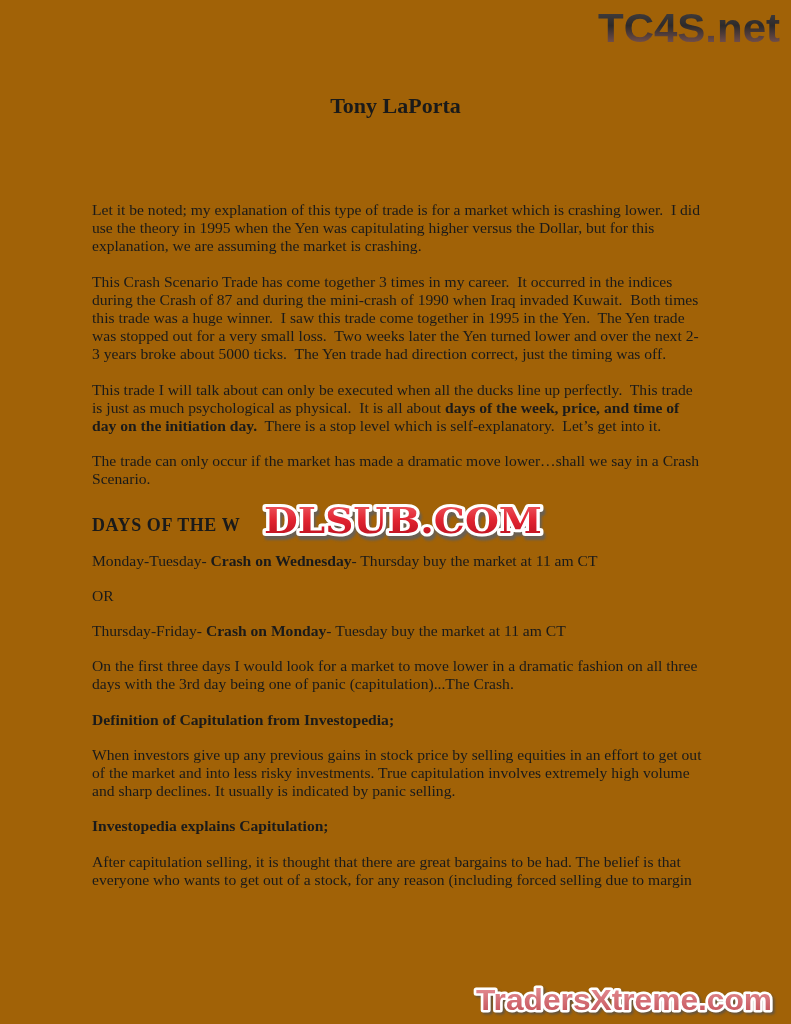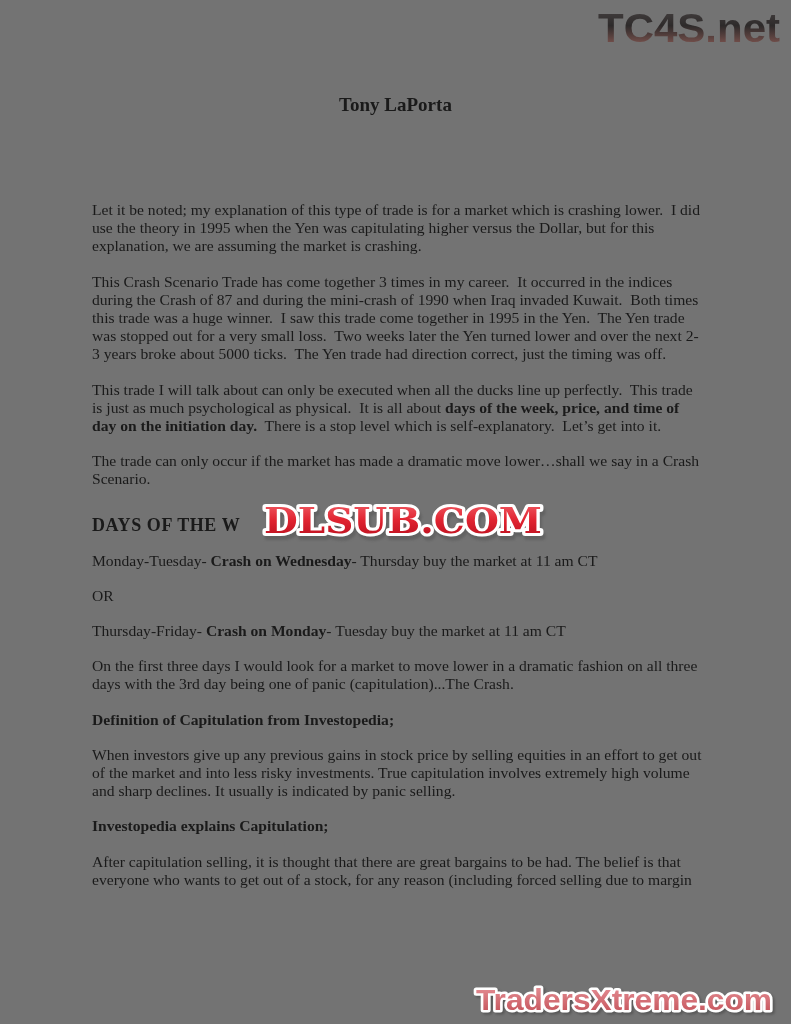--- a/index.html
+++ b/index.html
@@ -1,38 +1,38 @@
 <!DOCTYPE html>
 <html><head>
 <meta charset="utf-8">
 <style>
   html,body{margin:0;padding:0;background:#ffffff;}
   .page{
     position:relative;
     width:791px;height:1024px;
-    background:#737373;
+    background:#a16207;
     overflow:hidden;
     font-family:"Liberation Serif", serif;
     color:#1a1a1a;
   }
 
   
   .header-logo{
     position:absolute;top:2px;right:5px;width:230px;height:50px;
     filter:blur(.3px);
   }
 
   
   .title-block{
     position:absolute;top:92px;left:0;width:100%;
     text-align:center;font-weight:bold;line-height:1.12;
   }
   .title-main{font-size:28px;letter-spacing:.4px;}
   .title-by{font-size:17px;margin-top:3px;}
-  .title-author{font-size:19px;margin-top:2px;}
+  .title-author{font-size:22px;margin-top:2px;}
 
   
   .content{
     position:absolute;top:201px;left:92px;width:614px;
     font-size:15.6px;line-height:18.2px;
   }
   .content p{margin:0 0 17px 0;white-space:pre-wrap;}
   .content p b{font-weight:bold;}
   .bold-line{font-weight:bold;}
 

